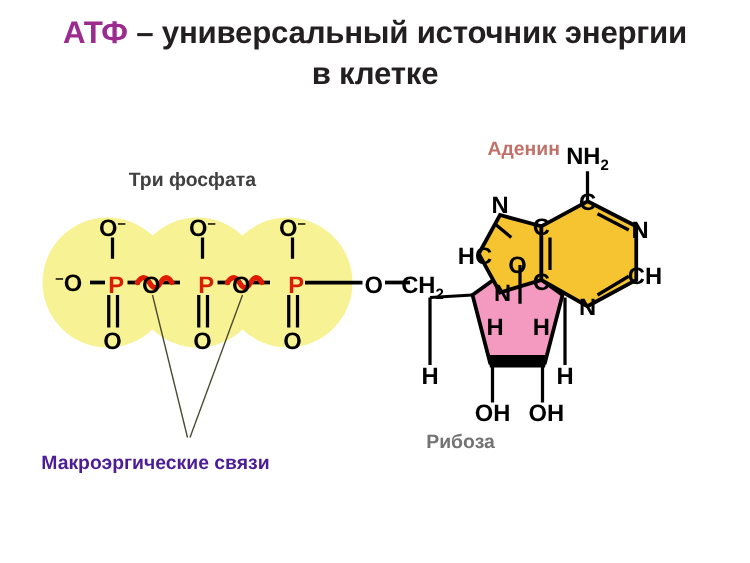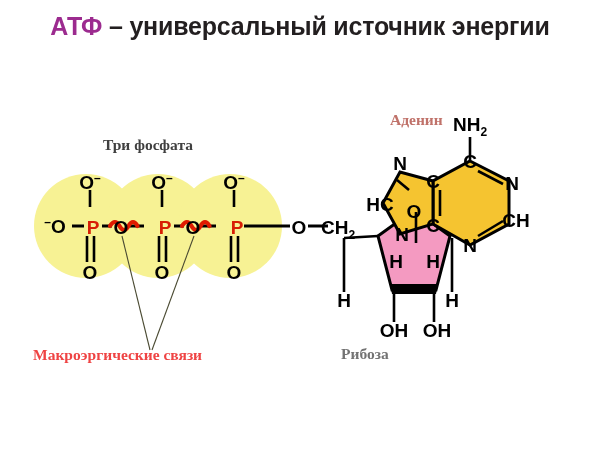--- a/index.html
+++ b/index.html
@@ -42,21 +42,21 @@
     letter-spacing: -0.2px;
   }
   .title-atf {
     color: #9c2b8f;
     font-weight: 700;
   }
   
   .lbl {
     position: absolute;
     white-space: nowrap;
-    font-family: Liberation Serif, serif;
+    font-family: Liberation Sans, sans-serif;
   }
   .lbl-phosphates {
     left: 103px;
     top: 136px;
     font-size: 15.5px;
     font-weight: 700;
     color: #404040;
   }
   .lbl-adenine {
     left: 390px;
@@ -67,24 +67,24 @@
   }
   .lbl-ribose {
     left: 341px;
     top: 345px;
     font-size: 15.5px;
     font-weight: 700;
     color: #737373;
   }
   .lbl-macro {
     left: 33px;
-    top: 346px;
-    font-size: 15.5px;
-    font-weight: 700;
-    color: #ef4444;
+    top: 362px;
+    font-size: 15.5px;
+    font-weight: 700;
+    color: #4c1d95;
   }
   
   .atom {
     font-family: "Liberation Sans", sans-serif;
     font-weight: 700;
     font-size: 19px;
     fill: #000000;
   }
   .atom-p {
     fill: #d81e05;
@@ -119,20 +119,21 @@
     stroke-linejoin: round;
   }
 </style>
 </head>
 <body>
 
 <div id="stage">
 
   <div class="title-block">
     <span class="title-atf">АТФ</span><span> – универсальный источник энергии</span><br>
+    <span>в клетке</span>
   </div>
 
   <svg id="diagram-svg" viewBox="0 0 600 450">
 
     <g>
       <circle cx="86" cy="226" r="52" fill="#f7f294"></circle>
       <circle cx="158" cy="226" r="52" fill="#f7f294"></circle>
       <circle cx="230" cy="226" r="52" fill="#f7f294"></circle>
     </g>
 

